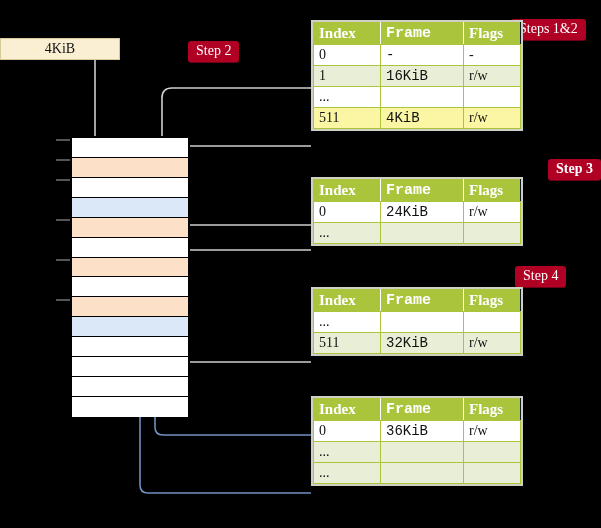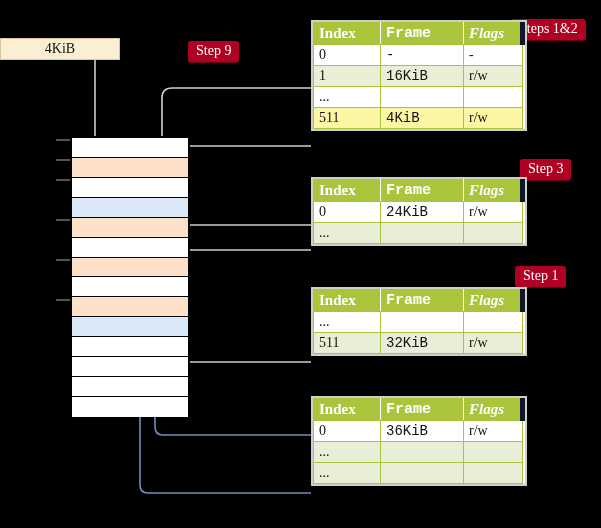--- a/index.html
+++ b/index.html
@@ -32,21 +32,21 @@
   
   .tick{position:absolute;height:1.5px;background:#555;width:14px;left:56px;}
 
   
   .ptable{position:absolute;border:2px solid #cfcfc4;border-collapse:collapse;
           background:#fff;}
   .ptable table{border-collapse:collapse;width:100%;}
   .ptable th{background:#aac53c;color:#fff;font-weight:bold;font-size:15px;
              text-align:left;padding:2px 5px;border:1px solid #aac53c;
              border-right:1px solid #ffffff;}
-  .ptable th:last-child{border-right:5px solid #0f172a;font-style:italic;}
+  .ptable th:last-child{border-right:1px solid #0f172a;}
   .ptable td{font-size:14px;color:#111;padding:2px 5px;border:1px solid #aac53c;
              height:19px;box-sizing:border-box;}
   .ptable tr.odd td{background:#ffffff;}
   .ptable tr.even td{background:#e9efd6;}
   .ptable tr.hl td{background:#fbf6a4;}
   .col-i{width:56px;}
   .col-f{width:72px;font-family:Liberation Mono, monospace;}
   .col-g{width:46px;}
 </style>
 </head>
@@ -116,24 +116,24 @@
     </div>
 
   <div class="tick" style="top:139px"></div>
   <div class="tick" style="top:159px"></div>
   <div class="tick" style="top:179px"></div>
   <div class="tick" style="top:219px"></div>
   <div class="tick" style="top:259px"></div>
   <div class="tick" style="top:299px"></div>
 
   <div id="badges">
-      <div class="badge" style="left: 188px; top: 41px;">Step 9</div>
+      <div class="badge" style="left: 188px; top: 41px;">Step 2</div>
       <div class="badge" style="left: 511px; top: 19px;">Steps 1&amp;2</div>
-      <div class="badge" style="left: 520px; top: 159px;">Step 3</div>
-      <div class="badge" style="left: 515px; top: 266px;">Step 1</div>
+      <div class="badge" style="left: 548px; top: 159px; font-weight: bold;">Step 3</div>
+      <div class="badge" style="left: 515px; top: 266px;">Step 4</div>
     </div>
 
   <div id="tables">
       <div class="ptable" style="left: 311px; top: 20px;">
         <table>
           <thead>
             <tr>
               <th class="col-i">Index</th>
               <th class="col-f">Frame</th>
               <th class="col-g">Flags</th>

